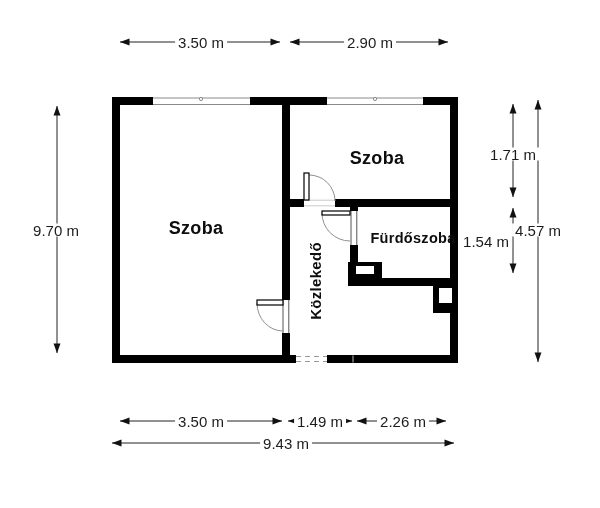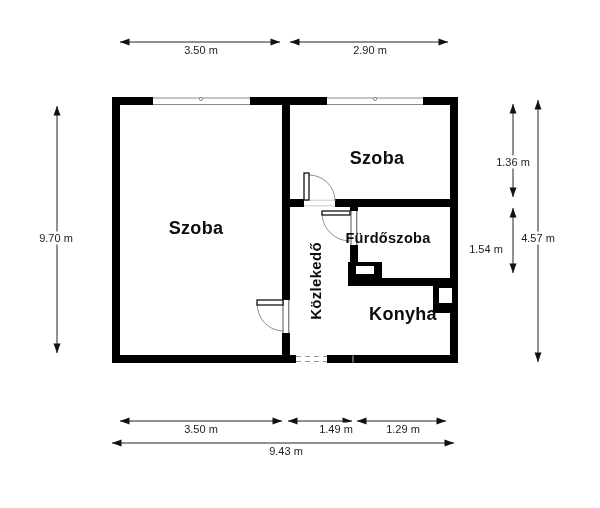--- a/index.html
+++ b/index.html
@@ -8,22 +8,22 @@
     font-family:"Liberation Sans", sans-serif; overflow:hidden;
   }
   .canvas svg { position:absolute; left:0; top:0; }
   .room-label {
     position:absolute; transform:translate(-50%,-50%);
     font-weight:bold; color:#0d0d0d; white-space:nowrap; letter-spacing:.3px;
   }
   .room-label.rot { transform:translate(-50%,-50%) rotate(-90deg); }
   .dim-label {
     position:absolute; transform:translate(-50%,-50%);
-    font-size:11px; color:#1c1c1c; background:#ffffff; padding:0 3px;
-    white-space:nowrap; line-height:13px;margin-top:8px;
+    font-size:15px; color:#1c1c1c; background:#ffffff; padding:0 3px;
+    white-space:nowrap; line-height:13px;
   }
 </style>
 </head>
 <body>
 
 <div class="canvas">
 
   <svg width="600" height="508" viewBox="0 0 600 508">
     <defs>
       <marker id="arr" markerWidth="11" markerHeight="9" refX="10" refY="4" orient="auto-start-reverse" markerUnits="userSpaceOnUse">
@@ -109,28 +109,27 @@
       <line x1="538" y1="100" x2="538" y2="362" marker-start="url(#arr)" marker-end="url(#arr)"></line>
       <line x1="120" y1="421" x2="282" y2="421" marker-start="url(#arr)" marker-end="url(#arr)"></line>
       <line x1="288" y1="421" x2="352" y2="421" marker-start="url(#arr)" marker-end="url(#arr)"></line>
       <line x1="357" y1="421" x2="446" y2="421" marker-start="url(#arr)" marker-end="url(#arr)"></line>
       <line x1="112" y1="443" x2="454" y2="443" marker-start="url(#arr)" marker-end="url(#arr)"></line>
     </g>
   </svg>
 
   <span class="room-label" style="left:196px; top:228px; font-size:18px;">Szoba</span>
   <span class="room-label" style="left:377px; top:158px; font-size:18px;">Szoba</span>
-  <span class="room-label" style="left:388px; top:238px; font-size:14.5px;">Fürdőszoba</span>
+  <span class="room-label" style="left:413px; top:238px; font-size:14.5px;">Fürdőszoba</span>
   <span class="room-label rot" style="left:315px; top:281px; font-size:15px;">Közlekedő</span>
-  <span class="room-label" style="left:403px; top:314px; font-size:18px;">Konyha</span>
 
   <span class="dim-label" style="left:201px; top:42px;">3.50 m</span>
   <span class="dim-label" style="left:370px; top:42px;">2.90 m</span>
   <span class="dim-label" style="left:56px; top:230px;">9.70 m</span>
-  <span class="dim-label" style="left:513px; top:154px;">1.36 m</span>
+  <span class="dim-label" style="left:513px; top:154px;">1.71 m</span>
   <span class="dim-label" style="left:486px; top:241px;text-align:center;">1.54 m</span>
   <span class="dim-label" style="left:538px; top:230px;">4.57 m</span>
   <span class="dim-label" style="left:201px; top:421px;">3.50 m</span>
-  <span class="dim-label" style="left:336px; top:421px;">1.49 m</span>
-  <span class="dim-label" style="left:403px; top:421px;">1.29 m</span>
+  <span class="dim-label" style="left:320px; top:421px;">1.49 m</span>
+  <span class="dim-label" style="left:403px; top:421px;">2.26 m</span>
   <span class="dim-label" style="left:286px; top:443px;">9.43 m</span>
 
 </div>
 
 </body></html>

